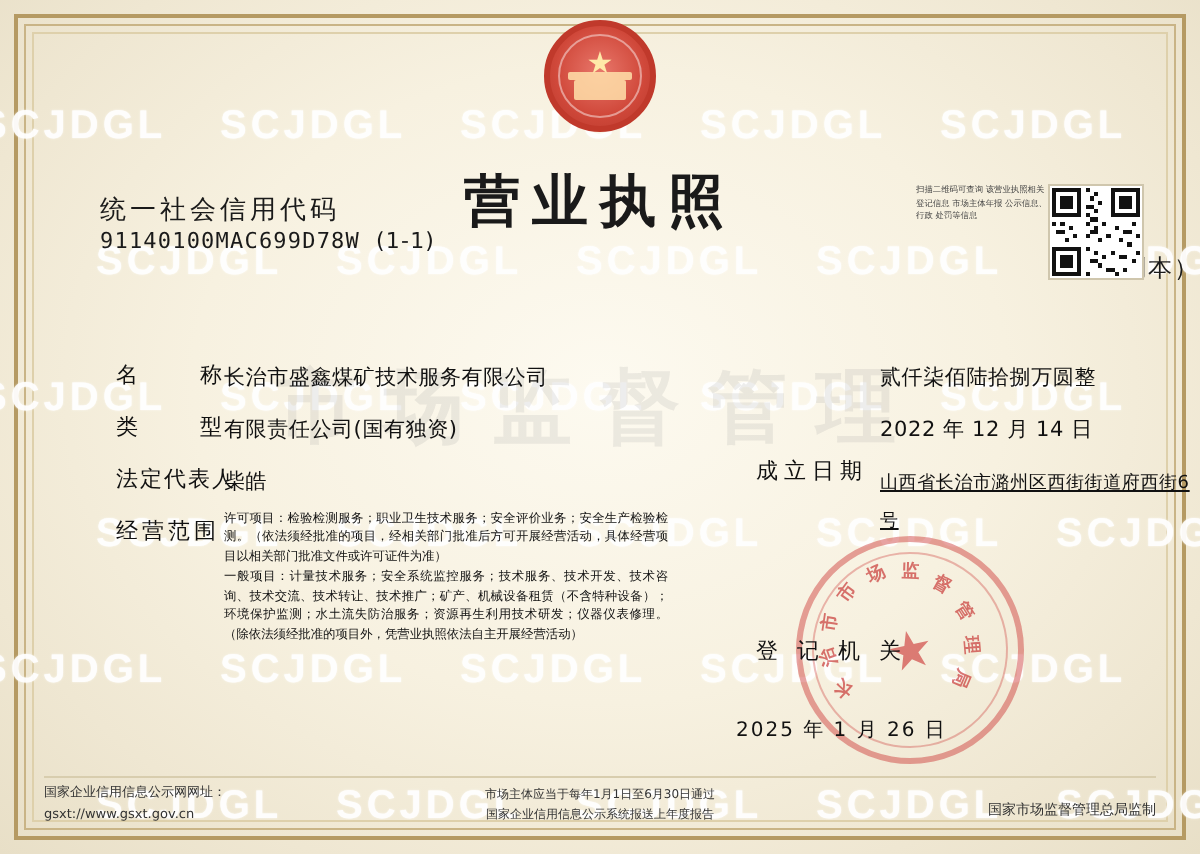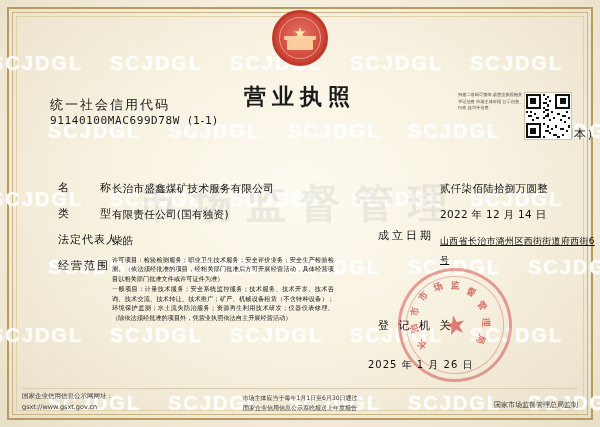--- a/index.html
+++ b/index.html
@@ -113,21 +113,21 @@
     width: 32px; height: 4px;
     background: rgba(255,225,170,0.85);
     border-radius: 1px;
   }
   
   .title-main {
     position: absolute;
     left: 0; right: 0;
     top: 82px;
     text-align: center;
-    font-size: 22px;
+    font-size: 28px;
     font-weight: bold;
     letter-spacing: 6px;
     color: #1a1a1a;
     font-family: "DejaVu Sans", sans-serif;
   }
   .title-sub {
     position: absolute;
     left: 0; right: 0;
     top: 126px;
     text-align: right;

